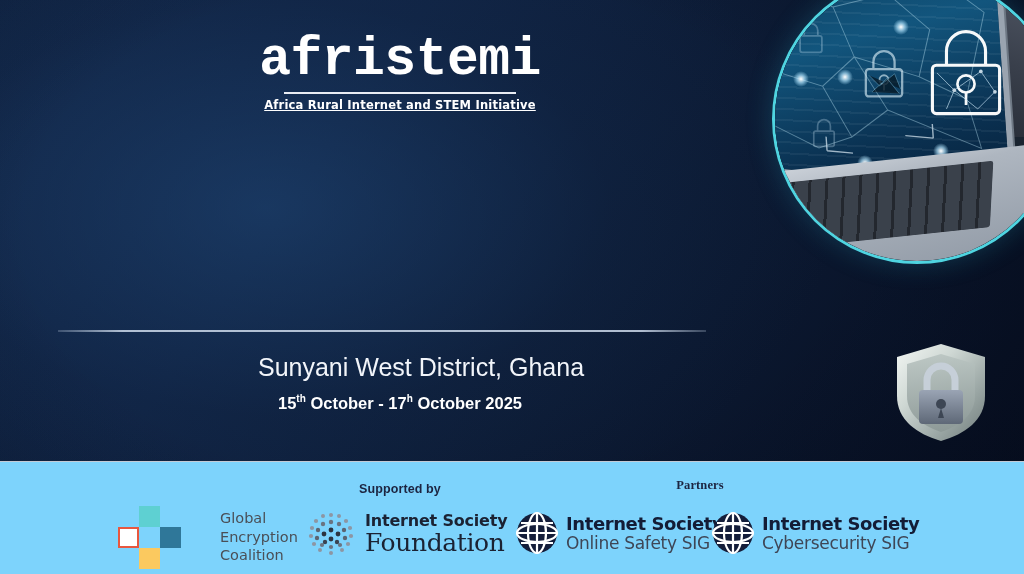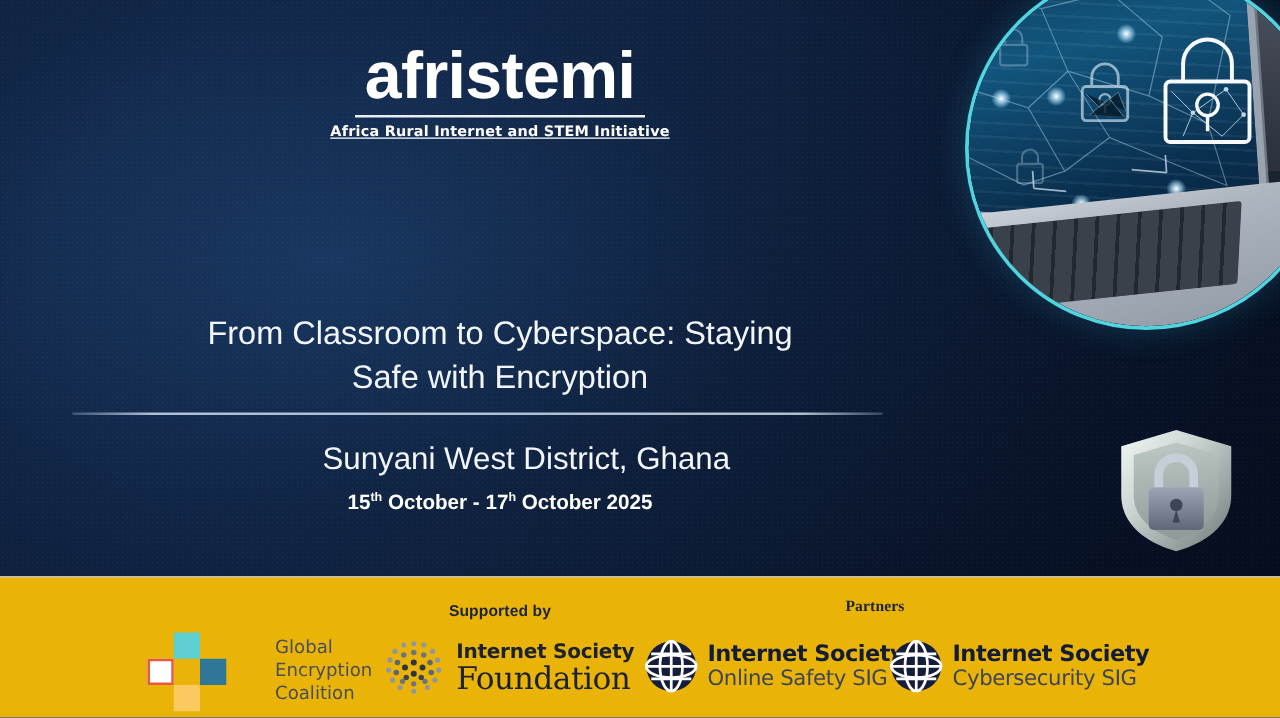--- a/index.html
+++ b/index.html
@@ -55,21 +55,21 @@
 
   
   .logo-block {
     position: absolute;
     left: 0; top: 34px;
     width: 800px;
     text-align: center;
     z-index: 6;
   }
   .logo-word {
-    font-family: Liberation Sans, sans-serif;
+    font-family: Liberation Mono, monospace;
     font-size: 53px;
     font-weight: 700;
     letter-spacing: -0.5px;
     color: #ffffff;
     line-height: 1.0;
   }
   .logo-rule {
     width: 232px;
     height: 2px;
     background: #e9edf4;
@@ -212,21 +212,21 @@
     width: 104px; height: 108px;
     z-index: 6;
   }
 
   
   .footer {
     position: absolute;
     left: 0; top: 461px;
     width: 1024px;
     height: 113px;
-    background: #eab308;
+    background: #7dd3fc;
     border-top: 1.5px solid #c3cad6;
   }
   .footer-inner {
     position: relative;
     width: 100%; height: 100%;
   }
   .f-caption {
     position: absolute;
     font-size: 12.5px;
     font-weight: 700;
@@ -293,24 +293,20 @@
     <div class="hero-vignette"></div>
   </div>
 
   <div class="logo-block">
     <div class="logo-word">afristemi</div>
     <div class="logo-rule"></div>
     <div class="logo-tag">Africa Rural Internet and STEM Initiative</div>
   </div>
 
 
-  <div class="title-sub">
-    <div>From Classroom to Cyberspace: Staying</div>
-    <div>Safe with Encryption</div>
-  </div>
 
   <div class="divider"></div>
 
   <div class="location">Sunyani West District, Ghana</div>
 
   <div class="dates">
     <span>15</span><sup>th</sup>
     <span>October</span>
     <span>-</span>
     <span>17</span><sup>h</sup>

